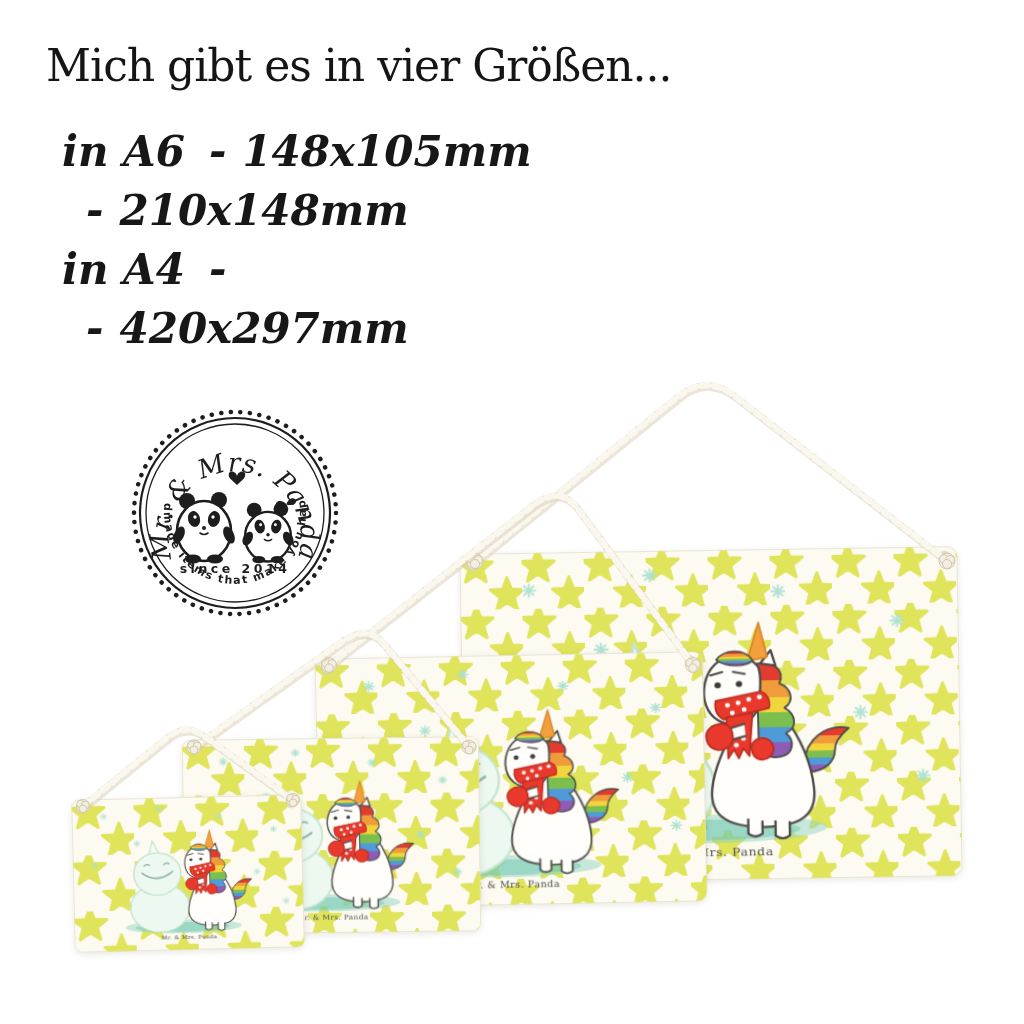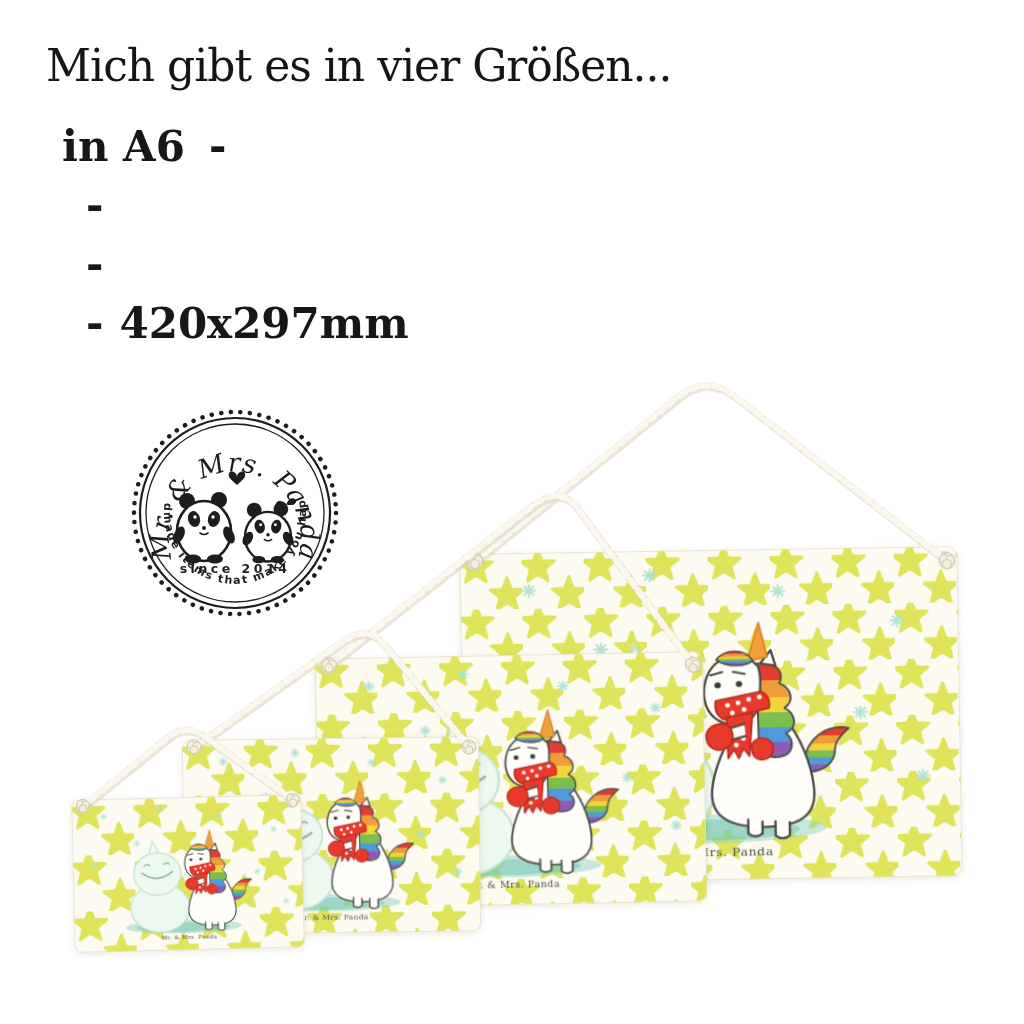--- a/index.html
+++ b/index.html
@@ -3,21 +3,21 @@
 <meta charset="utf-8">
 <style>
   html,body{margin:0;padding:0;background:#ffffff;}
   .canvas{position:relative;width:1024px;height:1024px;background:#ffffff;overflow:hidden;
           font-family:"DejaVu Serif",serif;}
   
   .headline{position:absolute;left:46px;top:40px;font-size:44px;font-weight:normal;
             color:#151515;letter-spacing:-1px;white-space:nowrap;}
   .size-list{position:absolute;left:62px;top:122px;margin:0;padding:0;list-style:none;
              font-size:42px;font-weight:bold;color:#171717;}
-  .size-list li{height:59px;display:flex;align-items:flex-start;white-space:nowrap;}
+  .size-list li{height:59px;display:flex;align-items:center;white-space:nowrap;font-style:italic;}
   .size-list .sep{margin:0 16px 0 24px;}
   
   .badge{position:absolute;left:126px;top:404px;width:218px;height:218px;}
   
   .sign{position:absolute;}
   .sign svg.outer{display:block;width:100%;height:100%;
        filter:drop-shadow(0 2px 3px rgba(80,80,50,0.13));}
   .sign-a3{left:462px;top:550px;width:498px;height:330px;transform:rotate(-0.9deg);z-index:1;}
   .sign-a4{left:317px;top:655px;width:388px;height:250px;transform:rotate(-1.1deg);z-index:3;}
   .sign-a5{left:183px;top:738px;width:297px;height:195px;transform:rotate(-0.7deg);z-index:5;}
@@ -120,25 +120,28 @@
       </g>
     </defs>
   </svg>
 
   <div class="headline">Mich gibt es in vier Größen...</div>
 
   <ul class="size-list">
     <li>
       <span>in A6</span>
       <span class="sep">-</span>
+      <span>148x105mm</span>
     </li>
     <li>
       <span class="sep">-</span>
+      <span>210x148mm</span>
     </li>
     <li>
+      <span>in A4</span>
       <span class="sep">-</span>
     </li>
     <li>
       <span class="sep">-</span>
       <span>420x297mm</span>
     </li>
   </ul>
 
   <svg class="badge" viewBox="-109 -109 218 218">
     <defs>

